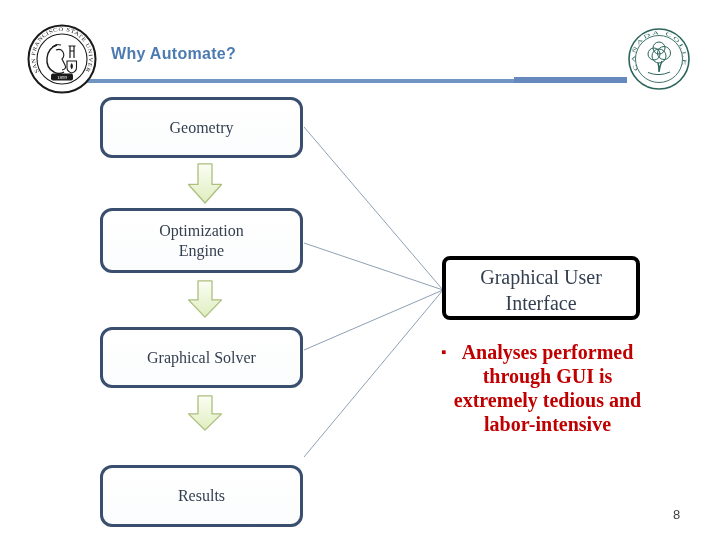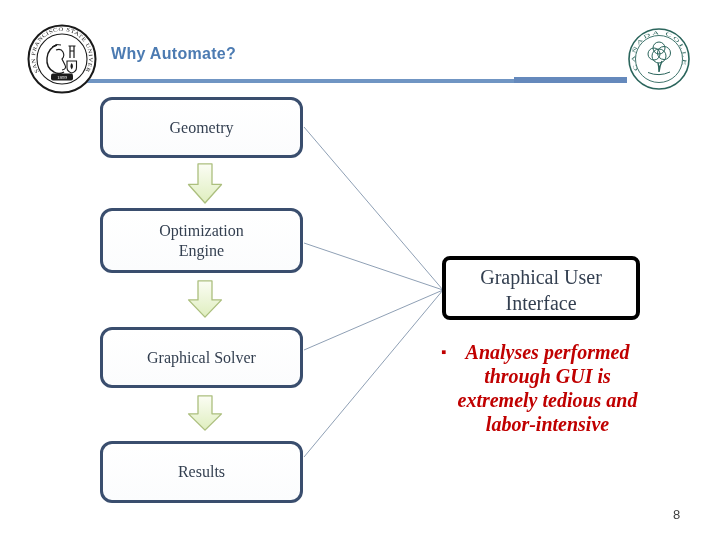--- a/index.html
+++ b/index.html
@@ -46,21 +46,21 @@
   .down-arrow{z-index:1;}
   .arrow-shape{fill:url(#arrowGrad);stroke:var(--c-arrow-stroke,#ACBF7E);stroke-width:1.3;stroke-linejoin:round;}
   
   .note-marker{
     left:441px;top:347px;font-size:15px;line-height:10px;
     color:var(--c-note-text,#C00000);z-index:1;
   }
   .note-text{
     left:440px;top:340px;width:215px;text-align:center;white-space:pre-line;
     font-family:"Liberation Serif",serif;font-weight:bold;font-size:20px;line-height:24px;
-    color:var(--c-note-text,#C00000);z-index:1;font-style:italic;
+    color:var(--c-note-text,#C00000);z-index:1;
   }
   .page-number{
     left:673px;top:507px;font-size:13px;color:var(--c-page-number,#404040);
     font-family:"Liberation Sans",sans-serif;z-index:1;
   }
 </style>
 </head>
 <body>
 
 <svg width="0" height="0" style="position:absolute" aria-hidden="true">
@@ -140,21 +140,21 @@
 </svg>
 
 <div class="abs flowbox" style="top:327px;height:55px;">
   <span>Graphical Solver</span>
 </div>
 
 <svg class="abs down-arrow" style="left:187px;top:395px;" width="36" height="36" viewBox="0 0 36 42" preserveAspectRatio="none">
   <polygon class="arrow-shape" points="11,1 25,1 25,22 34.5,22 18,41 1.5,22 11,22"></polygon>
 </svg>
 
-<div class="abs flowbox" style="top:441px;height:56px;">
+<div class="abs flowbox" style="top:465px;height:56px;">
   <span>Results</span>
 </div>
 
 <div class="abs gui-box">
   <span>Graphical User
 Interface</span>
 </div>
 
 <span class="abs note-marker">▪</span>
 <div class="abs note-text">Analyses performed

